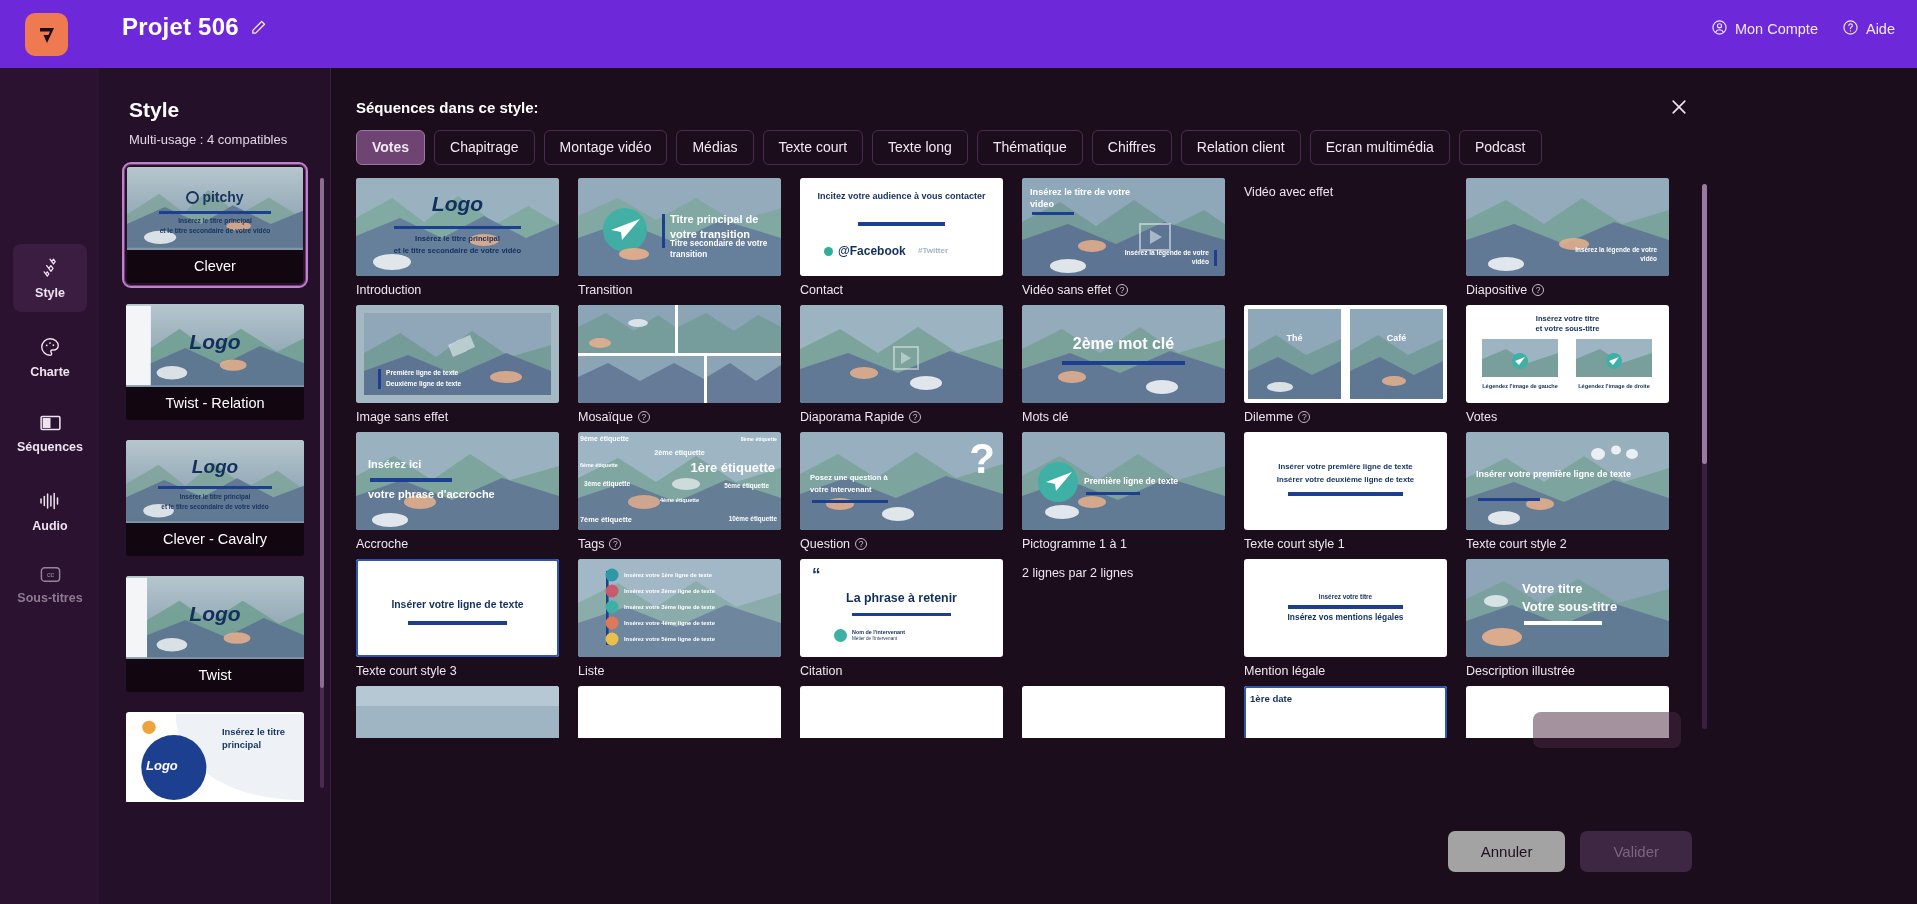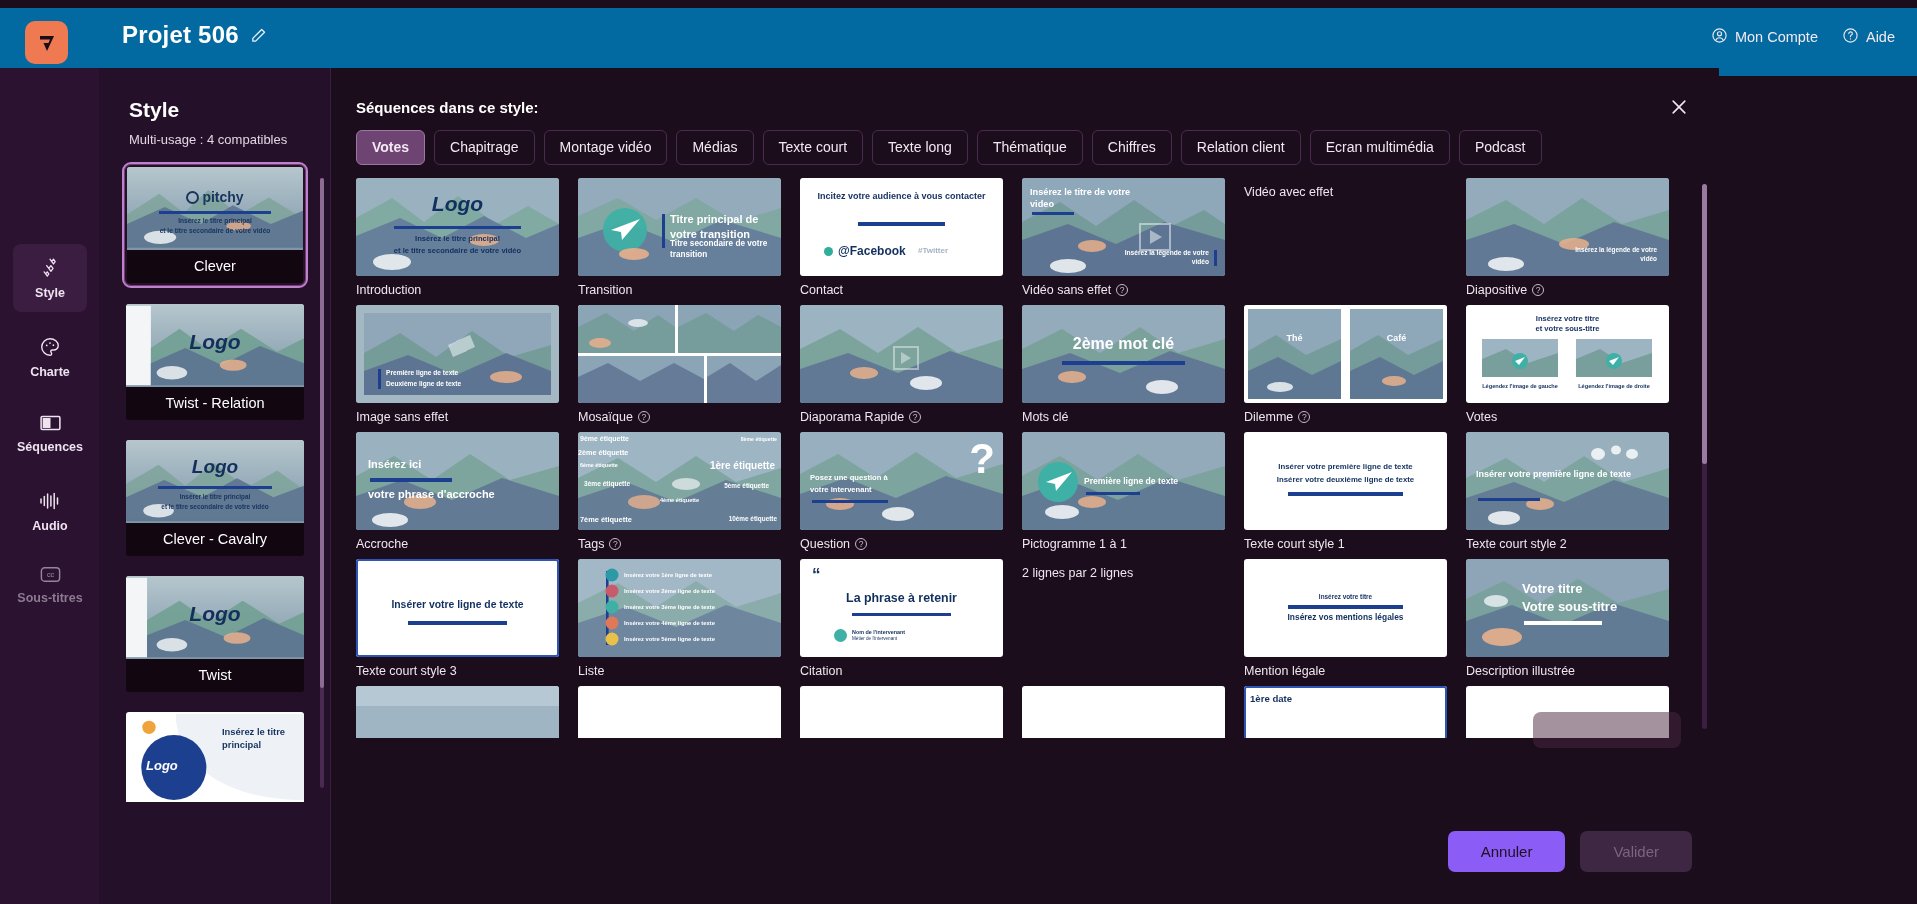--- a/index.html
+++ b/index.html
@@ -6,22 +6,22 @@
   html, body {
     width: 1917px; height: 904px;
     background: #1c0d1c;
     font-family: "Liberation Sans", sans-serif;
     overflow: hidden;
     color: #ffffff;
   }
   
   #topbar {
     position: absolute; top: 0; left: 0; width: 1917px; height: 68px;
-    background: #0369a1;
-    display: flex; align-items: center; margin-top: 8px;
+    background: #6d28d9;
+    display: flex; align-items: center;
   }
   #brand-logo {
     position: absolute; left: 25px; top: 13px;
     width: 43px; height: 43px; border-radius: 10px;
     background: #ef7a52;
     display: flex; align-items: center; justify-content: center;
   }
   #brand-logo svg { display:block; }
   #project-title-wrap {
     position: absolute; left: 122px; top: 13px;
@@ -169,21 +169,21 @@
 
   
   #footer-btns {
     position: absolute; right: 27px; bottom: 32px;
     display: flex; gap: 15px; align-items: center;
   }
   .btn {
     border-radius: 7px; font-size: 15px; padding: 11px 32px; cursor: pointer;
     border: 1px solid transparent; white-space: nowrap;
   }
-  #btn-cancel { background: #8b5cf6; color: #20101f; font-weight: normal; }
+  #btn-cancel { background: #a3a3a3; color: #20101f; font-weight: normal; }
   #btn-validate { background: #3d2742; color: #7a6480; }
 
   
   #ghost-btn {
     position: absolute; right: 38px; top: 644px; width: 148px; height: 36px;
     border-radius: 8px; background: #4a2640; opacity: .5;
   }
 </style>
 </head>
 <body>
@@ -647,23 +647,23 @@
         <div class="seq-thumb">
           <svg viewBox="0 0 203 98" style="position:absolute;inset:0;width:100%;height:100%">
             <rect width="203" height="98" fill="#9eb5c3"></rect>
             <path d="M0 46 L40 26 L78 50 L118 24 L158 50 L203 36 L203 98 L0 98Z" fill="#74a094" opacity=".7"></path>
             <path d="M0 66 L48 50 L98 70 L148 48 L203 66 L203 98 L0 98Z" fill="#5e7493" opacity=".8"></path>
             <ellipse cx="66" cy="70" rx="16" ry="7" fill="#e9b08c" opacity=".8"></ellipse>
             <ellipse cx="108" cy="52" rx="14" ry="6" fill="#eef2f4" opacity=".7"></ellipse>
           </svg>
           <div class="t-txt t-white" style="left:2px;top:3px;font-size:7px">9ème étiquette</div>
           <div class="t-txt t-white" style="right:4px;top:4px;font-size:5.2px">8ème étiquette</div>
-          <div class="t-txt t-white" style="left:0;right:0;top:16px;font-size:7.2px">2ème étiquette</div>
+          <div class="t-txt t-white" style="left:0;right:0;top:16px;text-align:center;font-size:7.2px">2ème étiquette</div>
           <div class="t-txt t-white" style="left:2px;top:30px;font-size:5.4px">6ème étiquette</div>
-          <div class="t-txt t-white" style="right:6px;top:28px;font-size:10px">1ère étiquette</div>
+          <div class="t-txt t-white" style="right:6px;top:28px;font-size:13px">1ère étiquette</div>
           <div class="t-txt t-white" style="left:6px;top:48px;font-size:6.6px">3ème étiquette</div>
           <div class="t-txt t-white" style="right:12px;top:50px;font-size:6.4px">5ème étiquette</div>
           <div class="t-txt t-white" style="left:0;right:0;top:65px;text-align:center;font-size:5.6px">4ème étiquette</div>
           <div class="t-txt t-white" style="left:2px;bottom:6px;font-size:7.4px">7ème étiquette</div>
           <div class="t-txt t-white" style="right:4px;bottom:8px;font-size:6.4px">10ème étiquette</div>
         </div>
         <div class="seq-label">
           <span>Tags</span>
           <span class="info-dot">?</span>
         </div>

